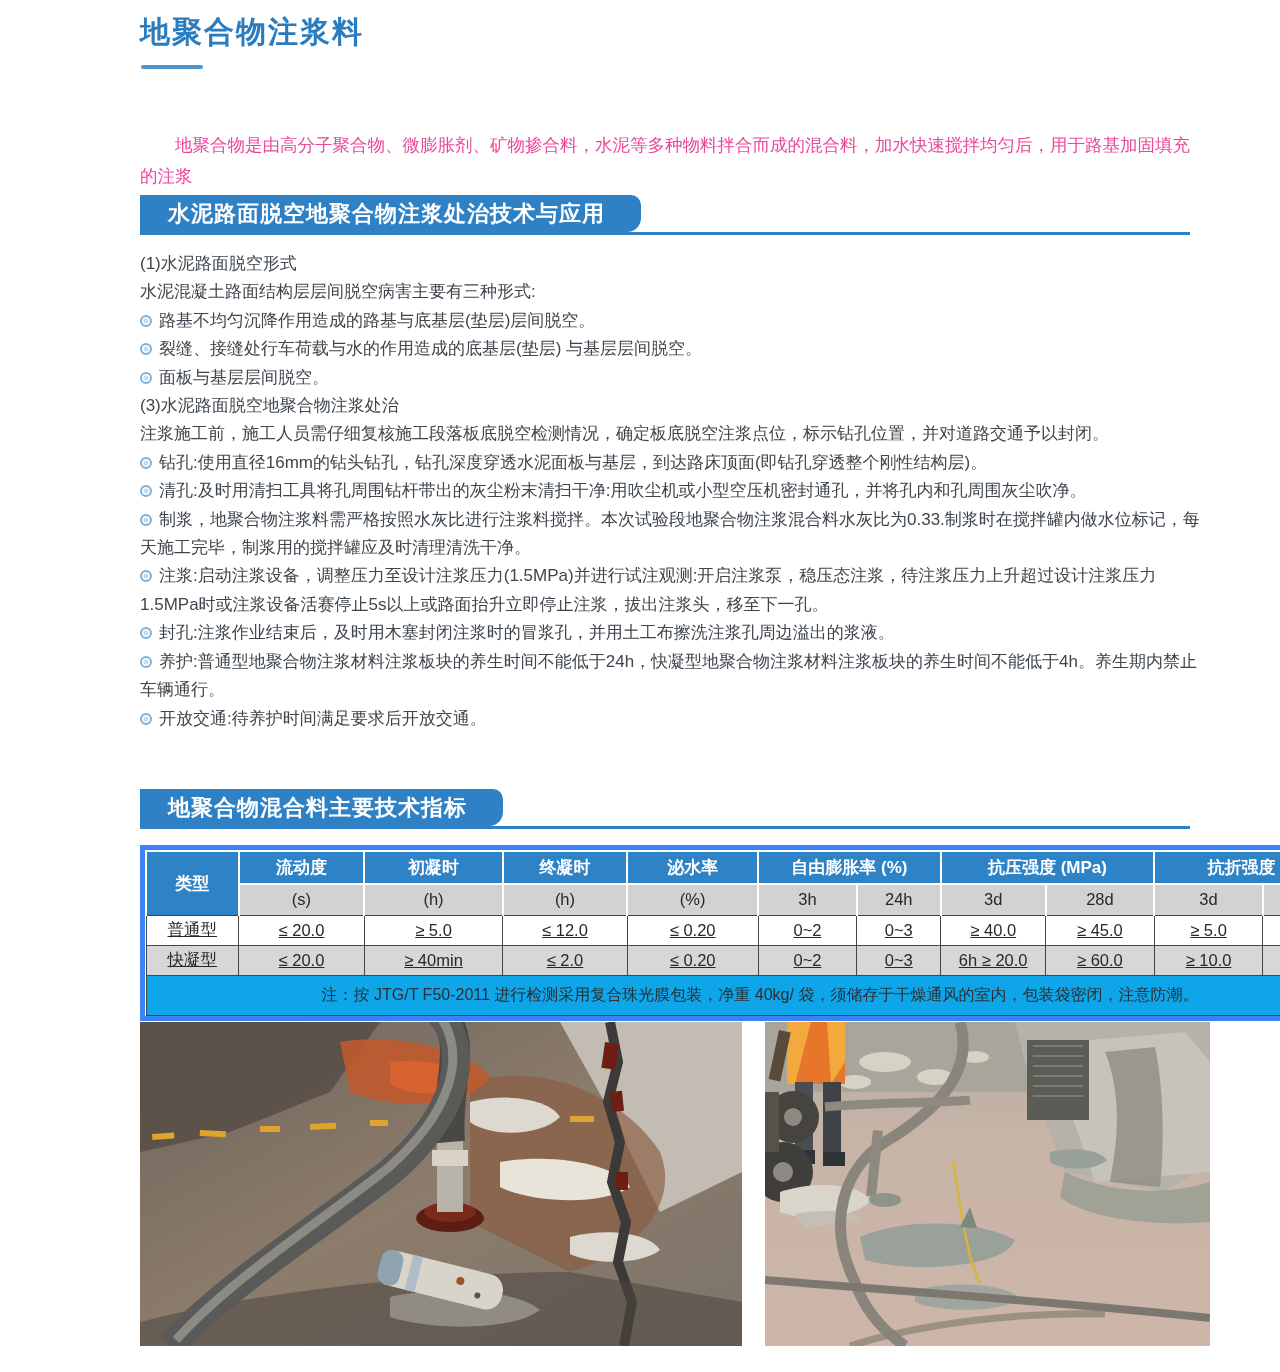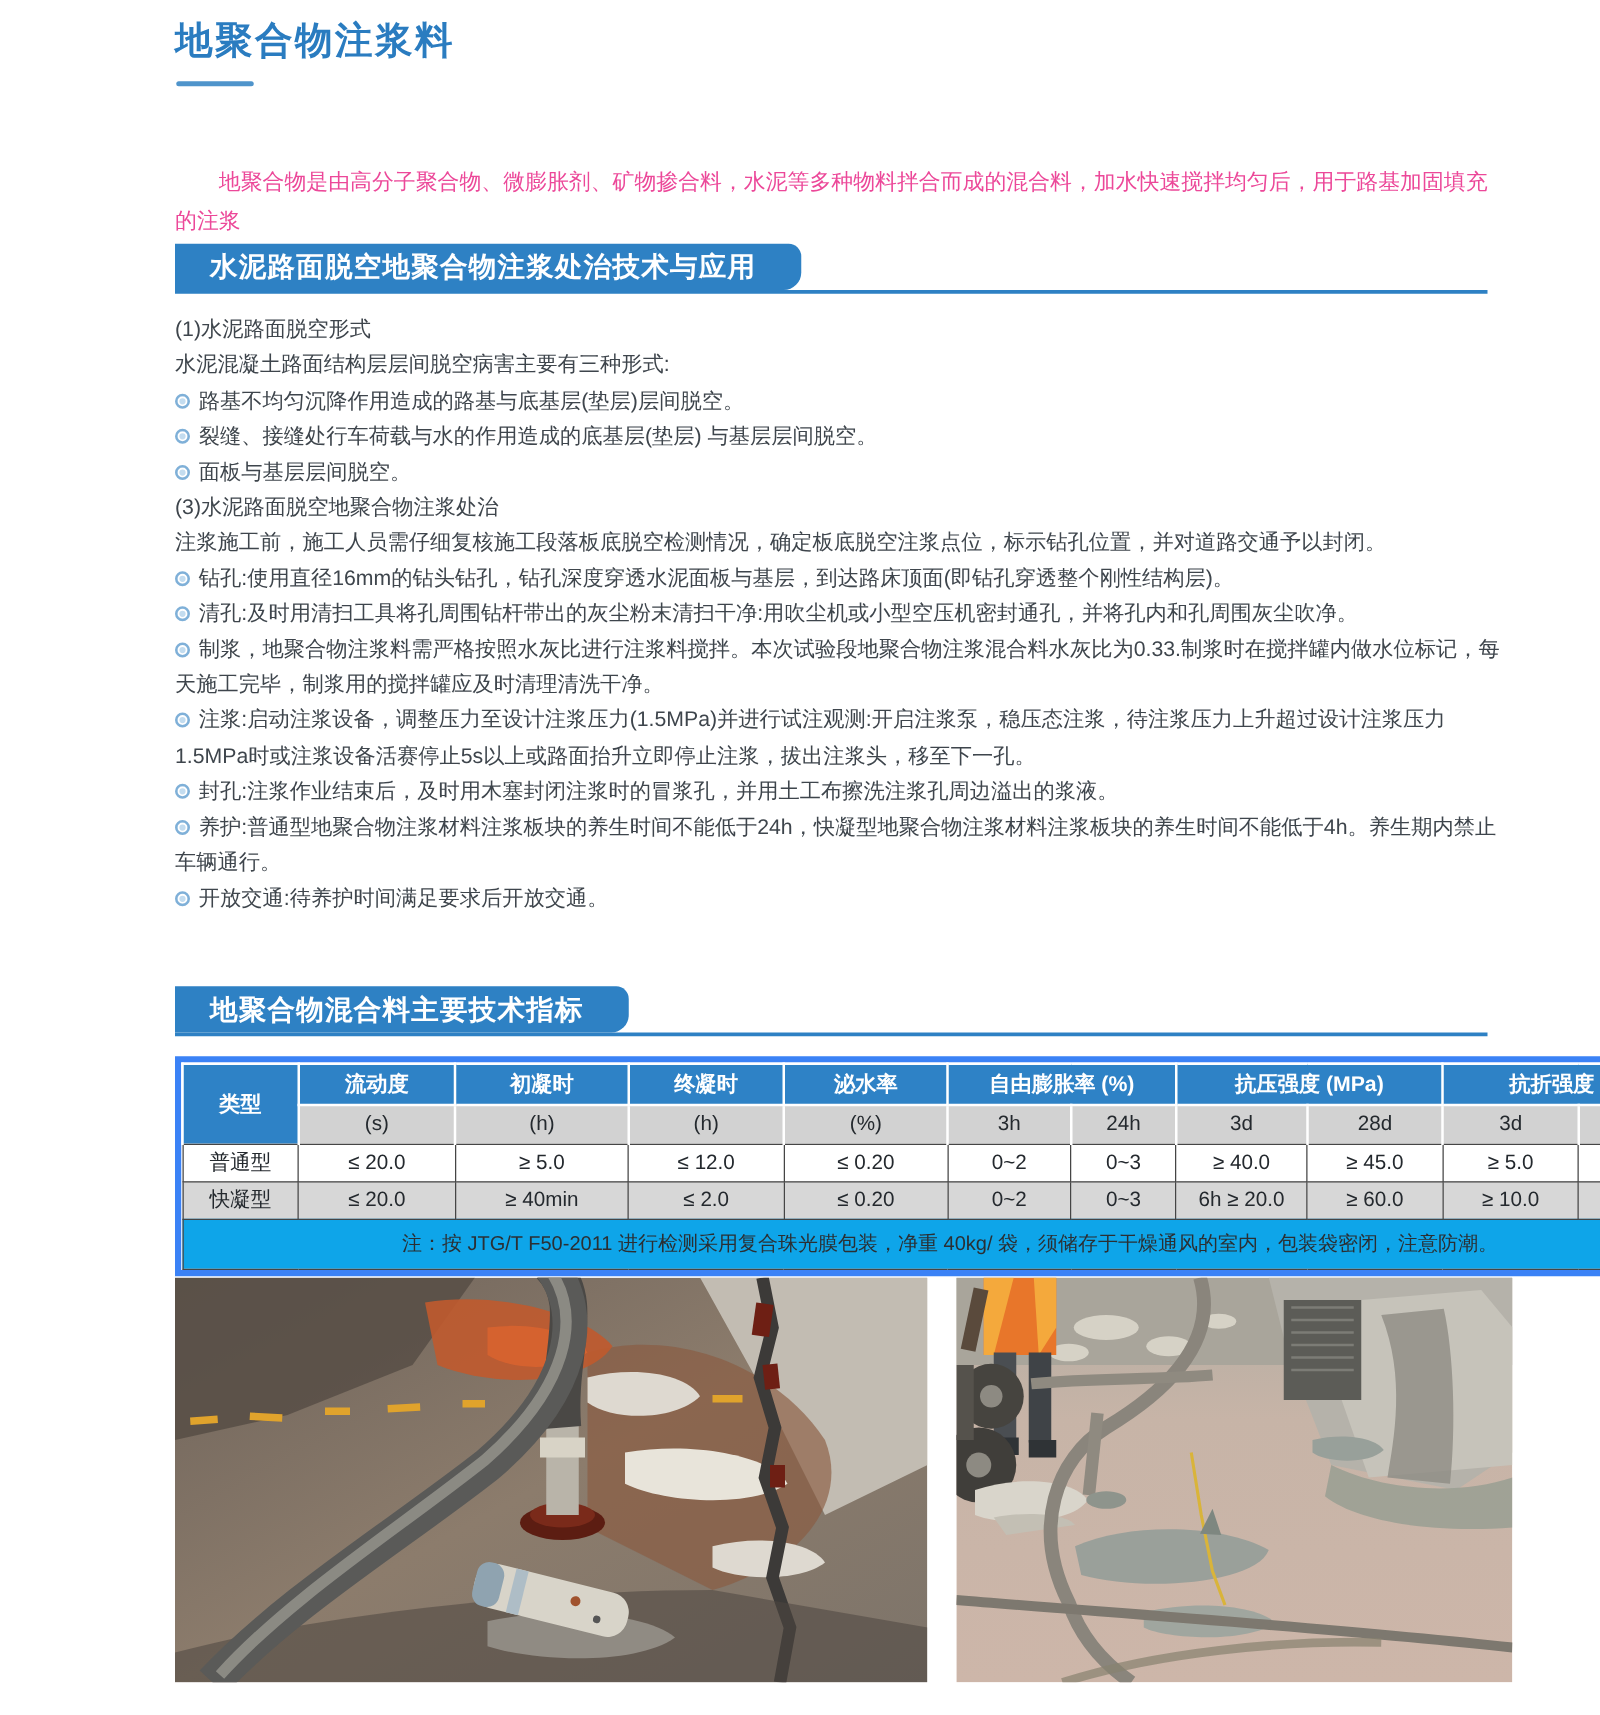--- a/index.html
+++ b/index.html
@@ -38,21 +38,21 @@
   
   .spec-table-wrap { position:absolute; left:140px; top:845px; width:1240px;
                      border:5px solid #3b82f6; background:#fff; }
   table.spec { width:100%; border-collapse:collapse; table-layout:fixed; font-size:16.5px; color:#24292e; }
   table.spec th, table.spec td { text-align:center; vertical-align:middle; }
   tr.head-blue th { background:#2e82c6; color:#ffffff; font-weight:bold; font-size:17px;
                     height:33px; border:2px solid #ffffff; }
   tr.head-unit th { background:#d2d2d2; font-weight:normal; height:31px;
                     border:2px solid #ffffff; border-bottom:1px solid #454545; }
   th.type-head { border-bottom:1px solid #454545 !important; }
-  tbody td { border:1px solid #454545; height:30px; }
+  tbody td { border:1px solid #454545; height:30px;text-decoration:underline; }
   tr.row-white td { background:#ffffff; }
   tr.row-gray td { background:#d7d7d7; }
   tr.note-row td { border:1px solid #454545; height:40px; background:#0ea5e9; font-size:16px; color:#2b2f33; }
 
   
   .photo { position:absolute; top:1022px; height:324px; overflow:hidden; }
   #photo-left  { left:140px; width:602px; }
   #photo-right { left:765px; width:445px; }
   .photo svg { display:block; width:100%; height:100%; }
 </style>

